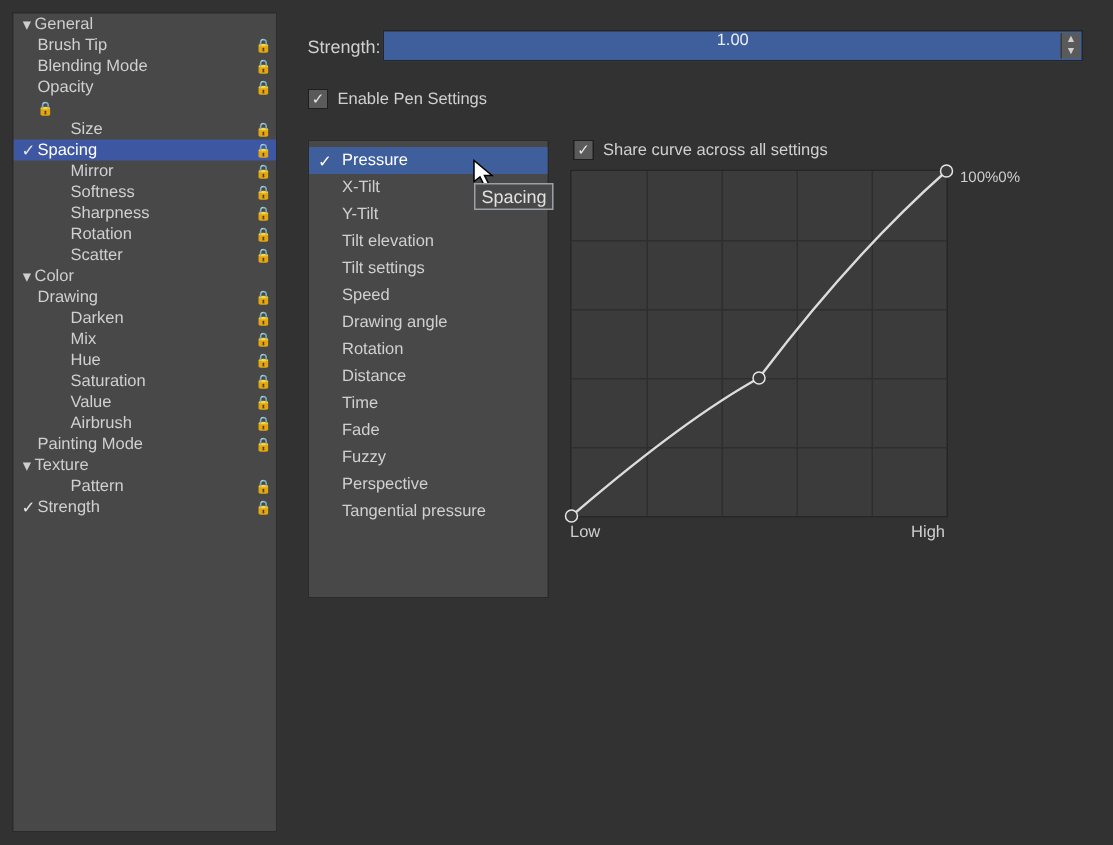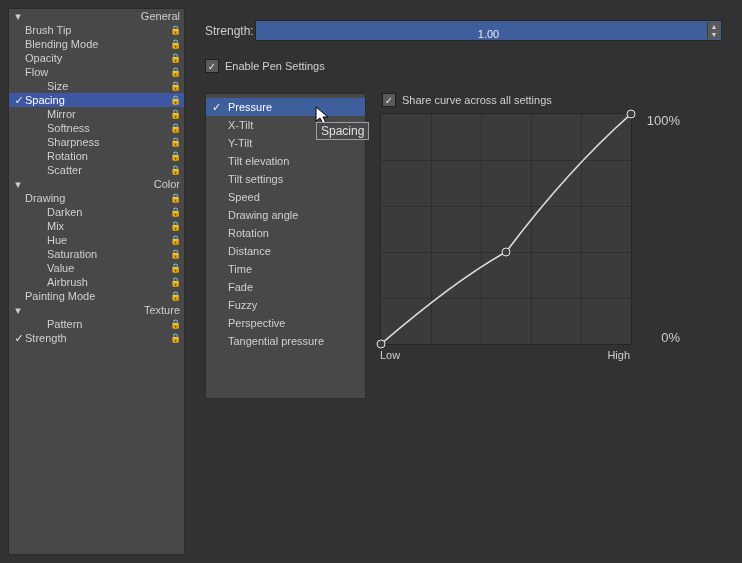--- a/index.html
+++ b/index.html
@@ -1,34 +1,34 @@
 <!DOCTYPE html>
 <html><head>
 <meta charset="utf-8">
 <style>
   html,body{margin:0;padding:0;background:#323232;color:#cfd0d1;font-family:"Segoe UI",Arial,sans-serif;font-size:12px;width:742px;height:563px;overflow:hidden}
   .root{display:flex;width:742px;height:563px}
   .sidebar{width:175px;background:#484848;border:1px solid #2b2b2b;margin:8px 0 8px 8px;display:flex;flex-direction:column;overflow:hidden}
   .sec-head{display:flex;align-items:center;height:14px;padding:0 4px;font-size:11px;color:#cecece}
   .sec-head .tri{width:10px;text-align:center;color:#cecece}
-  .sec-head .lbl{flex:1;text-align:right}
+  .sec-head .lbl{flex:1;text-align:left}
   .row{position:relative;display:flex;align-items:center;height:14px;padding:0 4px;font-size:11px}
   .row .chk{width:12px;text-align:center;color:#e6e6e6;visibility:hidden}
   .row .chk.on{visibility:visible}
   .row .txt{flex:1;white-space:nowrap;overflow:hidden}
   .row .lock{width:10px;text-align:right;color:#8c8c8c;font-size:9px}
   .row.indent .txt{padding-left:22px}
   .row.top .txt{padding-left:0}
   .row.sel{background:#3e57a2;color:#fff}
   .row.sel .lock{color:#c0cdeb}
 
   .main{flex:1;padding:20px 20px 0 20px;position:relative}
   .strength-row{display:flex;align-items:center;gap:2px;margin-bottom:18px}
   .strength-row .lbl{width:48px}
-  .spin{flex:1;height:19px;background:#3e5e9c;border:1px solid #262626;position:relative;color:#e8ecf5;display:flex;align-items:flex-end;justify-content:center;font-size:11px}
+  .spin{flex:1;height:19px;background:#3e5e9c;border:1px solid #262626;position:relative;color:#e8ecf5;display:flex;align-items:flex-start;justify-content:center;font-size:11px}
   .spin .arrows{position:absolute;right:1px;top:1px;bottom:1px;width:12px;background:#5a5a5a;border-left:1px solid #3a3a3a;display:flex;flex-direction:column}
   .spin .arrows div{flex:1;display:flex;align-items:center;justify-content:center;font-size:7px;color:#d0d0d0}
   .cb{display:flex;align-items:center;gap:6px;font-size:11px}
   .cb .box{width:12px;height:12px;border:1px solid #1f1f1f;background:#5a5a5a;display:flex;align-items:center;justify-content:center;font-size:10px;color:#e8e8e8}
 
   .panels{display:flex;gap:14px;margin-top:20px}
   .sensor{width:159px;background:#484848;border:1px solid #2a2a2a;padding:4px 0 48px 0}
   .srow{display:flex;align-items:center;height:18px;padding:0 6px;font-size:11px}
   .srow .chk{width:14px;visibility:hidden;color:#fff}
   .srow .chk.on{visibility:visible}
@@ -37,21 +37,21 @@
 
   .curve{flex:1}
   .curve-head{margin:0 0 6px 2px}
   .graph-wrap{display:flex;gap:8px}
   .graph{width:250px;height:230px;background:#3b3b3b;border:1px solid #262626;position:relative}
   .graph .gv,.graph .gh{position:absolute;background:#2e2e2e}
   .graph .gv{top:0;bottom:0;width:1px}
   .graph .gh{left:0;right:0;height:1px}
   .graph svg{position:absolute;inset:0}
   .graph .pt{position:absolute;width:7px;height:7px;border:1px solid #e6e6e6;background:#3b3b3b;border-radius:50%;transform:translate(-50%,-50%)}
-  .ylab{width:40px;display:flex;flex-direction:column;justify-content:space-between;align-items:flex-end;font-size:13px;color:#cfcfcf}
+  .ylab{width:40px;display:flex;justify-content:space-between;font-size:10px;color:#cfcfcf}
   .xlab{display:flex;justify-content:space-between;width:250px;margin-top:4px;font-size:11px;color:#cfcfcf}
 
   .cursor{position:absolute;left:130px;top:106px;pointer-events:none}
   .tooltip{position:absolute;left:131px;top:122px;border:1px solid #9aa0a6;background:#484848;padding:1px 4px;font-size:12px;color:#e0e1e2}
 </style>
 </head>
 <body>
 
 <div class="root">
   <div class="sidebar" id="sidebar">
@@ -69,21 +69,20 @@
         <span class="txt">Blending Mode</span>
         <span class="lock">🔒</span>
       </div>
       <div class="row top">
         <span class="chk ">✓</span>
         <span class="txt">Opacity</span>
         <span class="lock">🔒</span>
       </div>
       <div class="row top">
         <span class="chk ">✓</span>
-        <span class="txt">Flow</span>
         <span class="lock">🔒</span>
       </div>
       <div class="row indent">
         <span class="chk ">✓</span>
         <span class="txt">Size</span>
         <span class="lock">🔒</span>
       </div>
       <div class="row top sel">
         <span class="chk on">✓</span>
         <span class="txt">Spacing</span>

